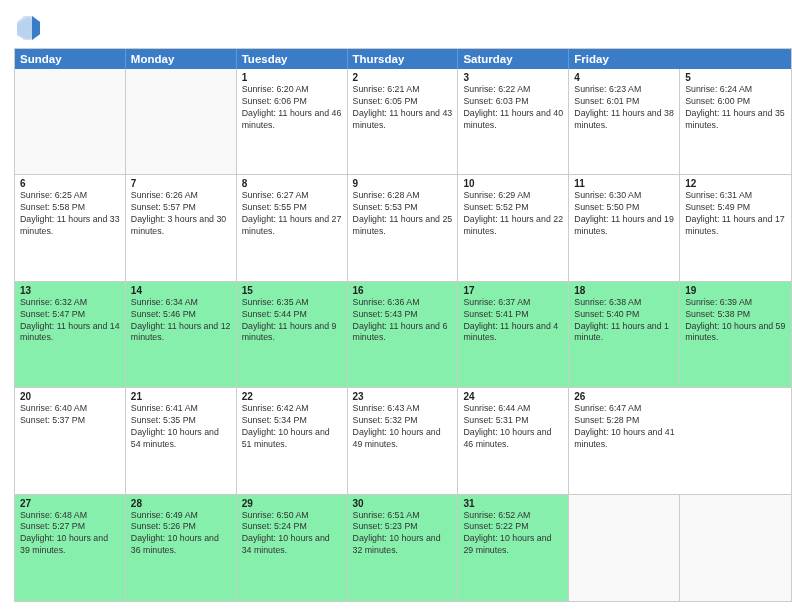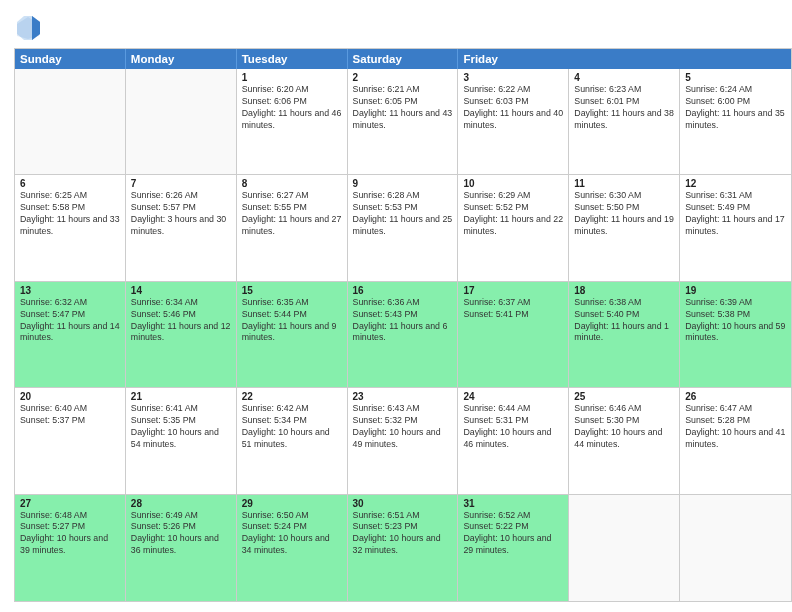--- a/index.html
+++ b/index.html
@@ -138,20 +138,21 @@
       <div class="month-title"></div>
       <div class="location"></div>
     </div>
   </div>
 
   <div class="calendar">
     <div class="cal-header" id="cal-header-row">
         <div class="cal-header-cell">Sunday</div>
         <div class="cal-header-cell">Monday</div>
         <div class="cal-header-cell">Tuesday</div>
+        <div class="cal-header-cell">Thursday</div>
         <div class="cal-header-cell">Saturday</div>
         <div class="cal-header-cell">Friday</div>
       </div>
     <div class="cal-body" id="cal-body">
         <div class="cal-row">
           <div class="cal-cell empty"></div>
           <div class="cal-cell empty"></div>
           <div class="cal-cell">
             <span class="day-num">1</span>
             <span class="cell-line">Sunrise: 6:20 AM</span>
@@ -249,20 +250,21 @@
           <div class="cal-cell shaded">
             <span class="day-num">16</span>
             <span class="cell-line">Sunrise: 6:36 AM</span>
             <span class="cell-line">Sunset: 5:43 PM</span>
             <span class="cell-line">Daylight: 11 hours and 6 minutes.</span>
           </div>
           <div class="cal-cell shaded">
             <span class="day-num">17</span>
             <span class="cell-line">Sunrise: 6:37 AM</span>
             <span class="cell-line">Sunset: 5:41 PM</span>
+            <span class="cell-line">Daylight: 11 hours and 4 minutes.</span>
           </div>
           <div class="cal-cell shaded">
             <span class="day-num">18</span>
             <span class="cell-line">Sunrise: 6:38 AM</span>
             <span class="cell-line">Sunset: 5:40 PM</span>
             <span class="cell-line">Daylight: 11 hours and 1 minute.</span>
           </div>
           <div class="cal-cell shaded">
             <span class="day-num">19</span>
             <span class="cell-line">Sunrise: 6:39 AM</span>
@@ -292,26 +294,20 @@
             <span class="day-num">23</span>
             <span class="cell-line">Sunrise: 6:43 AM</span>
             <span class="cell-line">Sunset: 5:32 PM</span>
             <span class="cell-line">Daylight: 10 hours and 49 minutes.</span>
           </div>
           <div class="cal-cell">
             <span class="day-num">24</span>
             <span class="cell-line">Sunrise: 6:44 AM</span>
             <span class="cell-line">Sunset: 5:31 PM</span>
             <span class="cell-line">Daylight: 10 hours and 46 minutes.</span>
-          </div>
-          <div class="cal-cell">
-            <span class="day-num">25</span>
-            <span class="cell-line">Sunrise: 6:46 AM</span>
-            <span class="cell-line">Sunset: 5:30 PM</span>
-            <span class="cell-line">Daylight: 10 hours and 44 minutes.</span>
           </div>
           <div class="cal-cell">
             <span class="day-num">26</span>
             <span class="cell-line">Sunrise: 6:47 AM</span>
             <span class="cell-line">Sunset: 5:28 PM</span>
             <span class="cell-line">Daylight: 10 hours and 41 minutes.</span>
           </div>
         </div>
         <div class="cal-row">
           <div class="cal-cell shaded">

